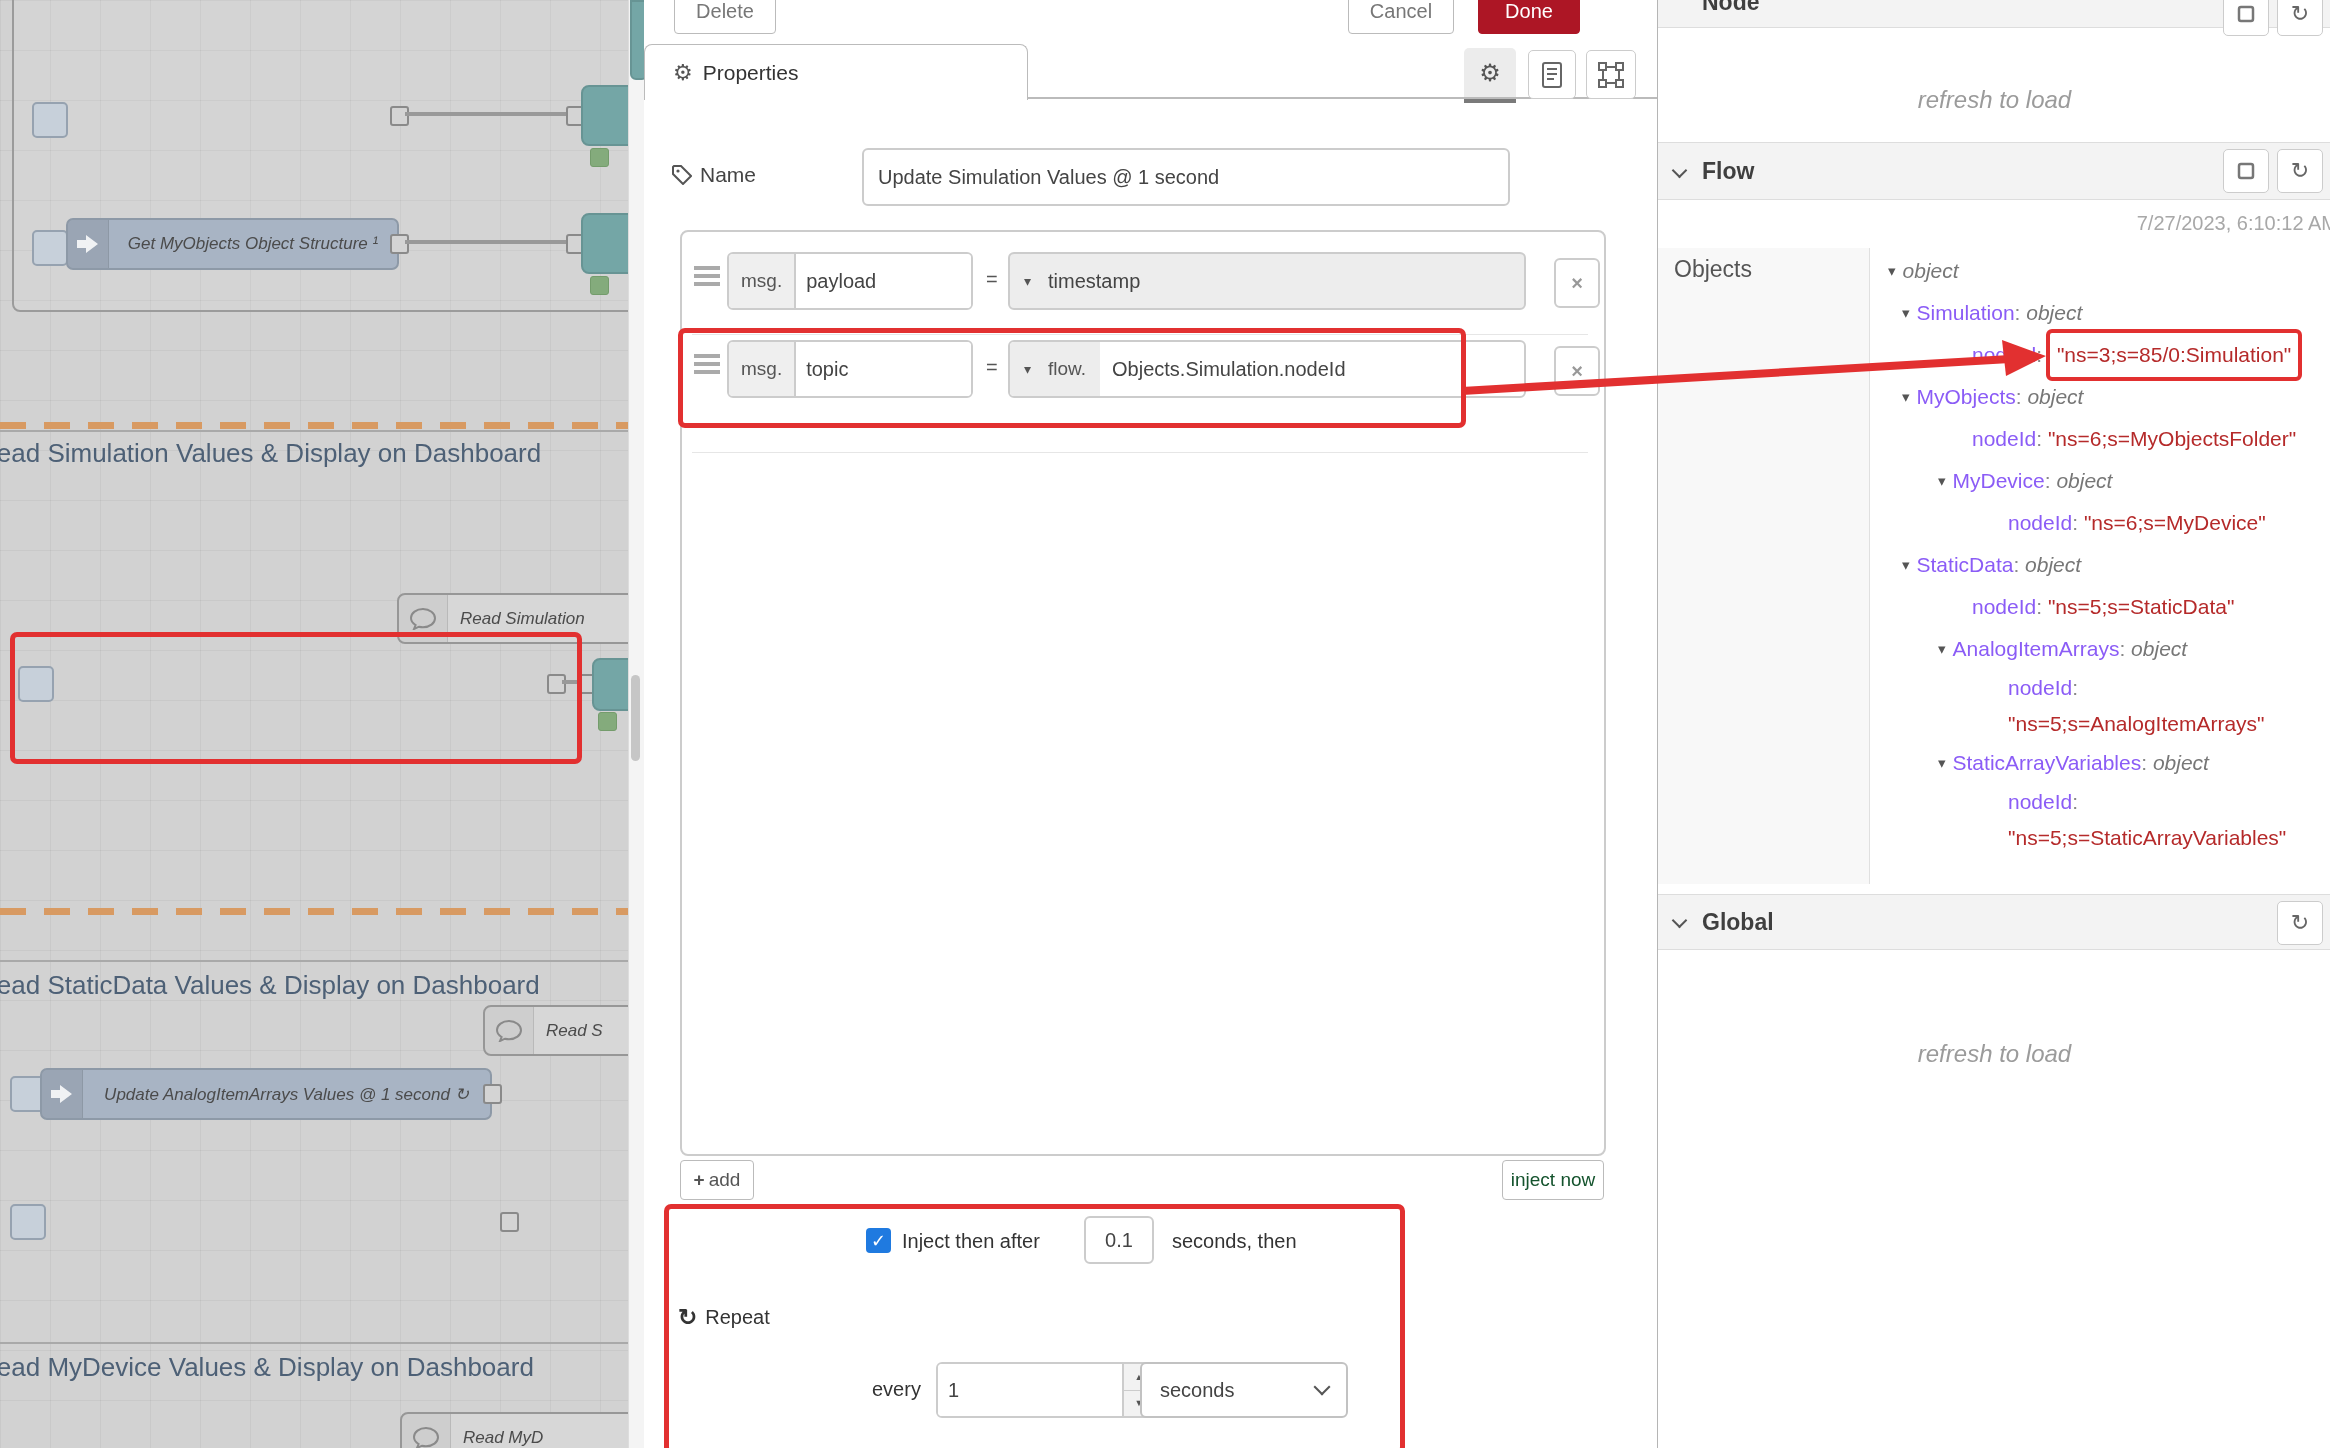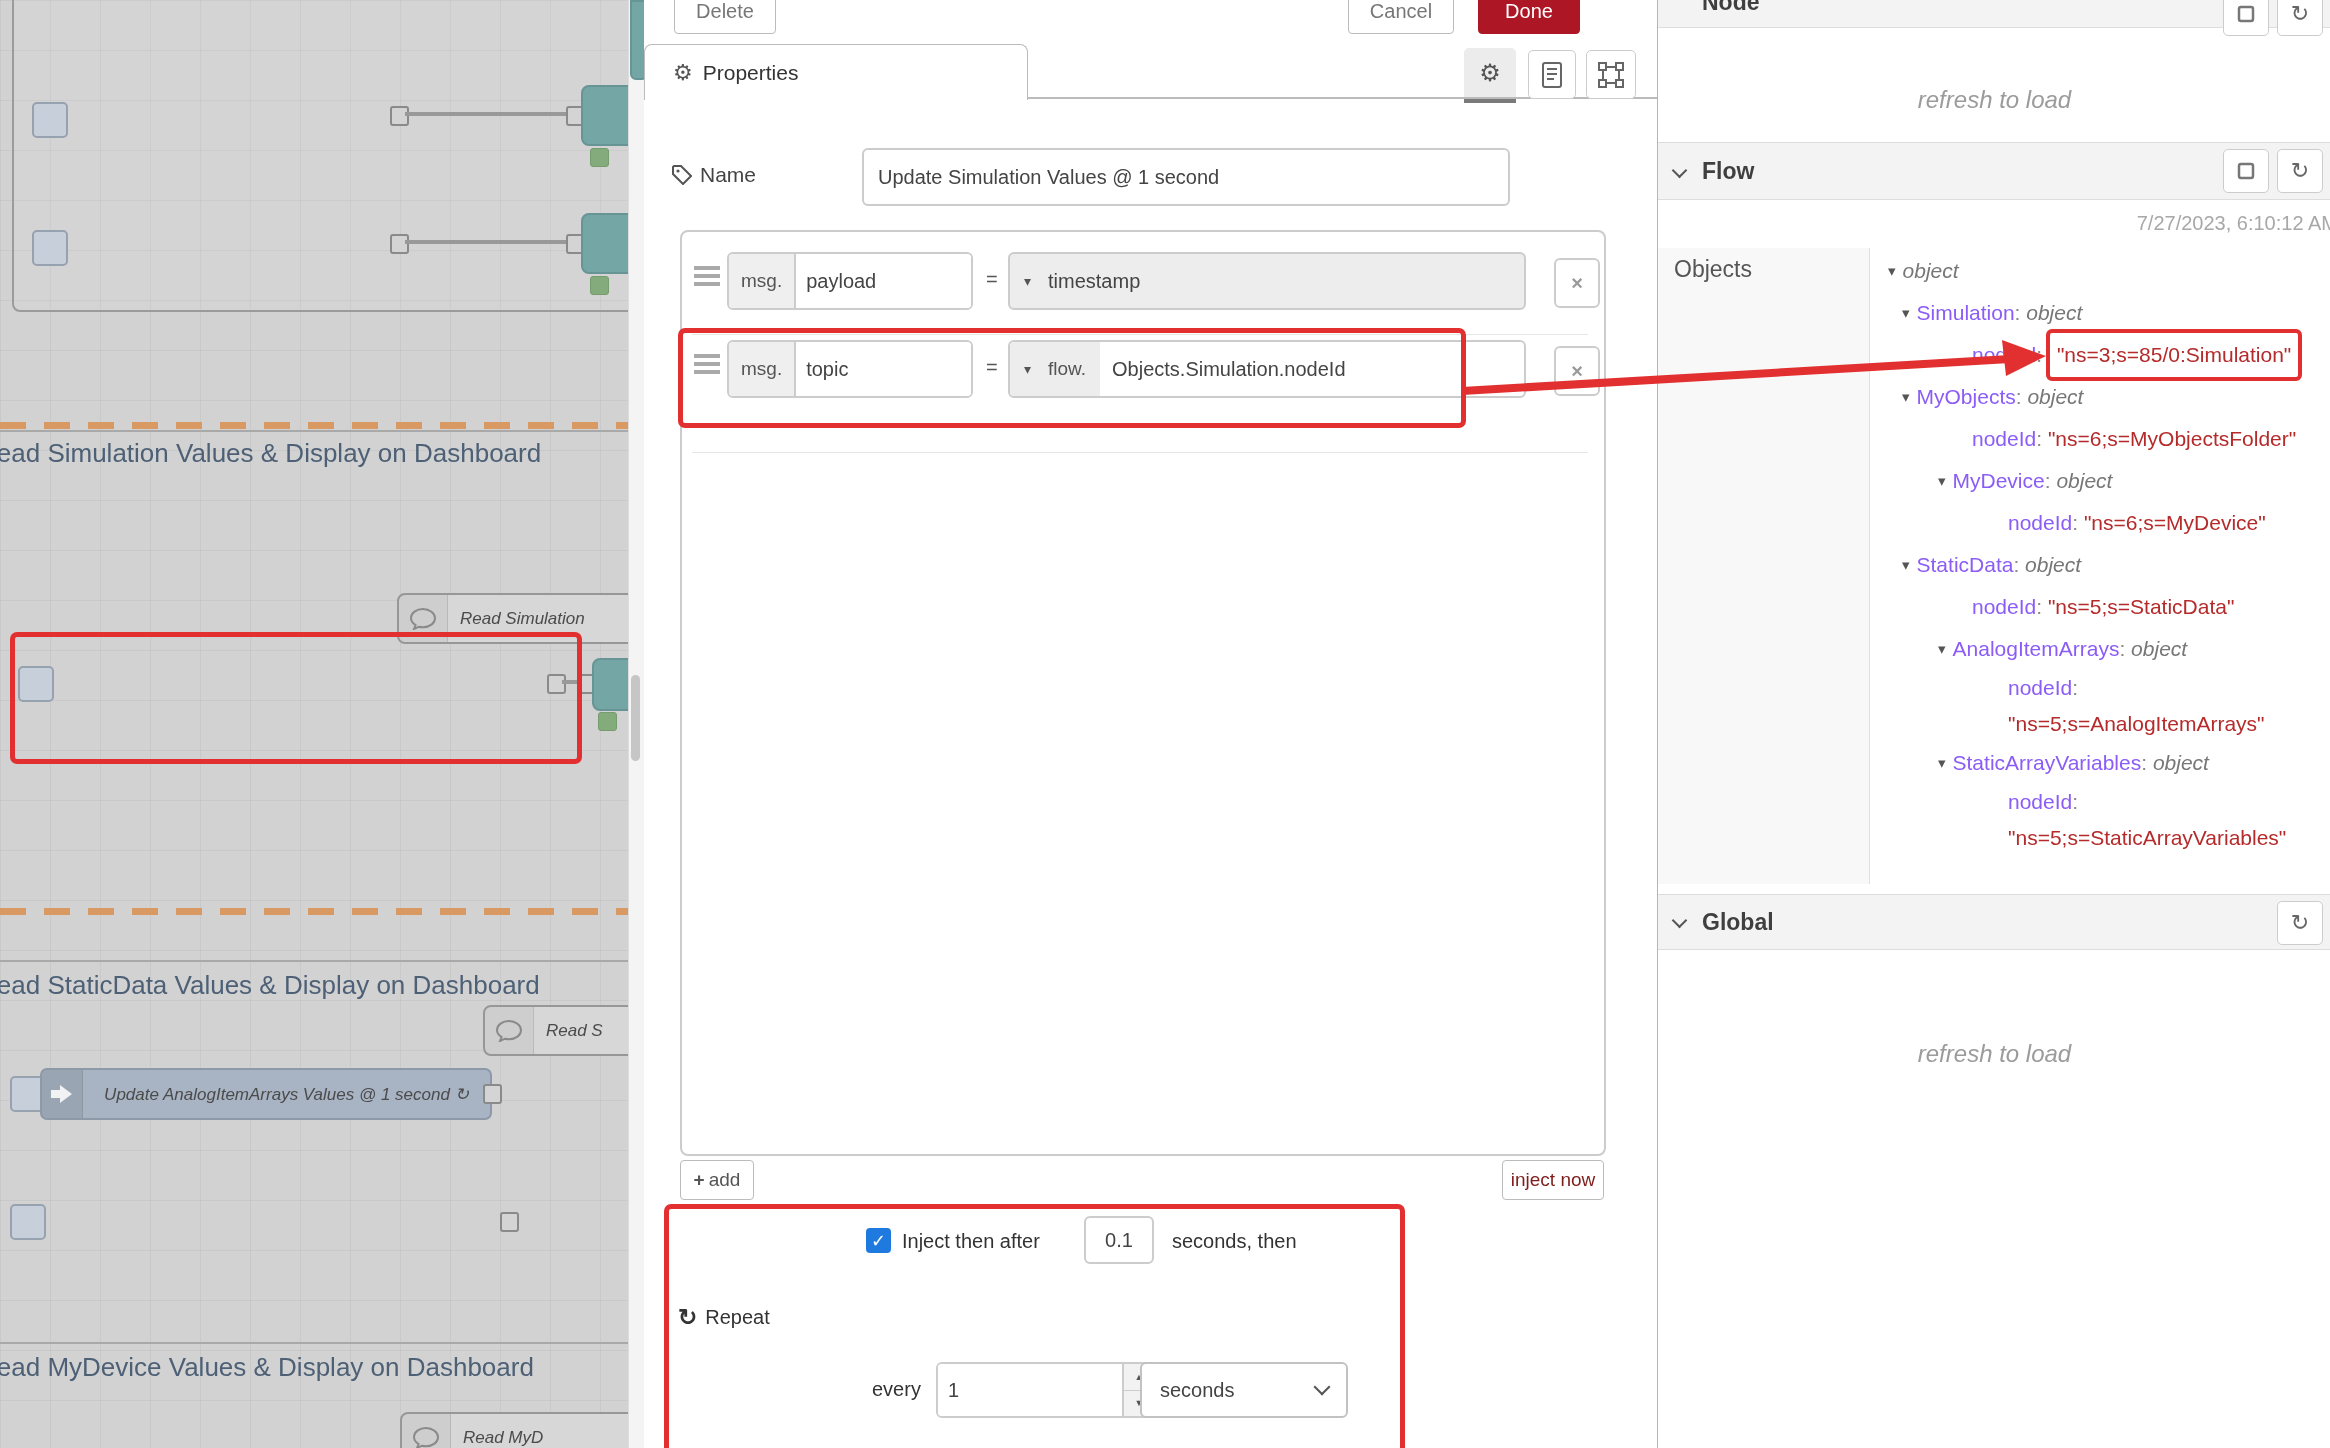--- a/index.html
+++ b/index.html
@@ -122,20 +122,28 @@
   <div class="abs group-box" style="left:12px;top:-60px;width:660px;height:368px"></div>
 
   <div class="abs inj-btn" style="left:32px;top:102px"></div>
   <div class="abs port" style="left:390px;top:106px"></div>
   <div class="abs wire" style="left:405px;top:112px;width:165px"></div>
   <div class="abs port" style="left:566px;top:106px"></div>
   <div class="abs teal" style="left:581px;top:85px;width:60px;height:57px"></div>
   <div class="abs status-dot" style="left:590px;top:148px"></div>
 
   <div class="abs inj-btn" style="left:32px;top:230px"></div>
+  <div class="abs node-body" style="left:66px;top:218px;width:329px;height:48px">
+    <span class="icon-strip">
+      <svg width="22" height="20" viewBox="0 0 22 20">
+          <path d="M0 6h9V1l12 9-12 9v-5H0z" fill="#fff" opacity="0.85"></path>
+        </svg>
+    </span>
+    <span class="node-label">Get MyObjects Object Structure ¹</span>
+  </div>
   <div class="abs port" style="left:390px;top:234px"></div>
   <div class="abs wire" style="left:405px;top:240px;width:165px"></div>
   <div class="abs port" style="left:566px;top:234px"></div>
   <div class="abs teal" style="left:581px;top:213px;width:60px;height:57px"></div>
   <div class="abs status-dot" style="left:590px;top:276px"></div>
 
   <div class="abs dash-line" style="left:0;top:422px;width:628px"></div>
   <div class="abs gray-line" style="left:0;top:430px;width:628px"></div>
   <div class="abs sec-title" style="left:-22px;top:438px">Read Simulation Values &amp; Display on Dashboard</div>
 
@@ -271,21 +279,21 @@
     </span>
     <input value="Objects.Simulation.nodeId" style="">
   </div>
   <div class="abs xbtn" style="left:910px;top:346px;width:42px;height:46px">×</div>
   <div class="abs hline" style="left:48px;top:452px;width:896px"></div>
 
   <div class="abs btn" style="left:36px;top:1160px;width:72px;height:38px;font-size:19px;color:#555">
     <span style="font-weight:bold;margin-right:4px">+</span>
     <span>add</span>
   </div>
-  <div class="abs btn" style="left:858px;top:1160px;width:100px;height:38px;font-size:19px;color:#7f1d1d">inject now</div>
+  <div class="abs btn" style="left:858px;top:1160px;width:100px;height:38px;font-size:19px;color:#14532d">inject now</div>
 
   <div class="abs checkbox" style="left:222px;top:1228px;width:25px;height:25px">
     <span>✓</span>
   </div>
   <div class="abs dlg-label" style="left:258px;top:1230px">Inject then after</div>
   <input class="abs text-input" style="left: 440px; top: 1216px; width: 70px; height: 48px; text-align: center;" value="0.1">
   <div class="abs dlg-label" style="left:528px;top:1230px">seconds, then</div>
 
   <div class="abs dlg-label" style="left:34px;top:1304px;display:flex;gap:8px;align-items:center">
     <span style="font-weight:bold;font-size:23px">↻</span>

